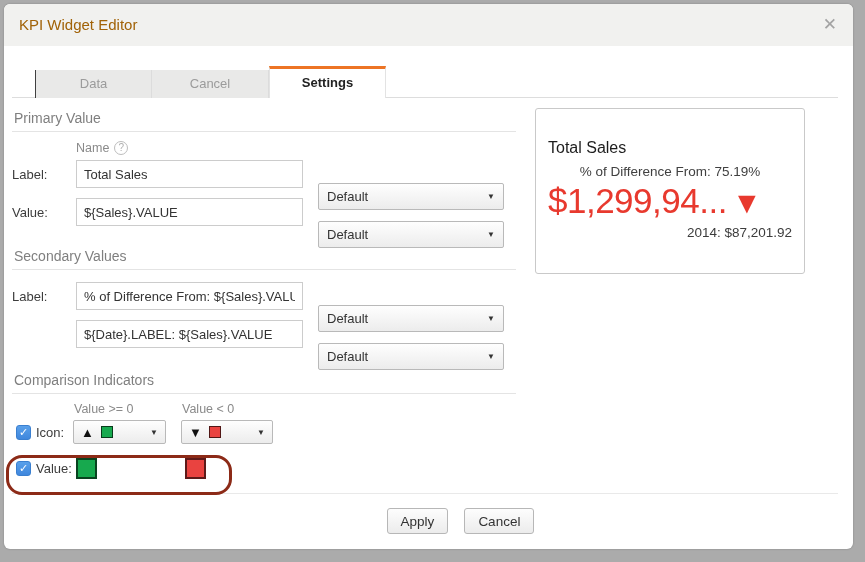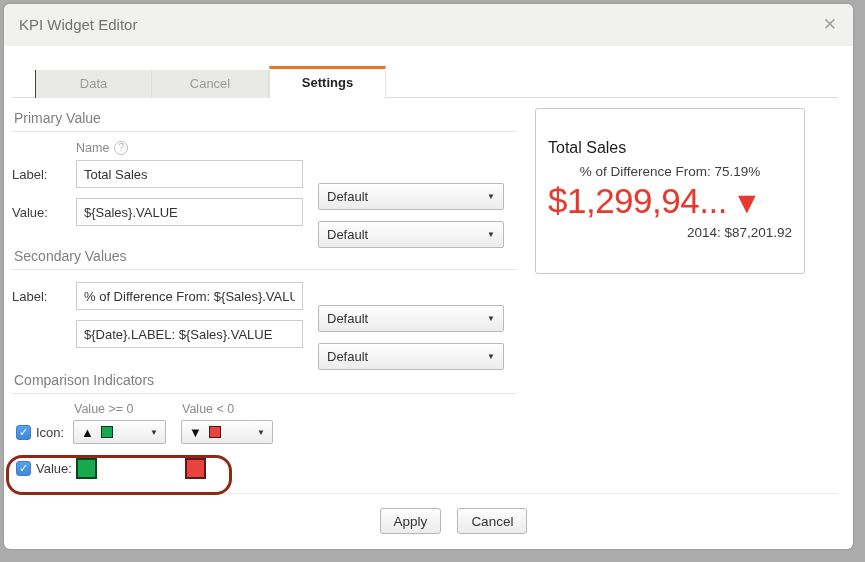--- a/index.html
+++ b/index.html
@@ -14,21 +14,21 @@
     background:#fff; border-radius:6px; overflow:hidden;
     box-shadow:0 0 2px rgba(0,0,0,.25);
   }
   
   .dlg-header {
     position:absolute; left:0; top:0; width:100%; height:42px;
     background:#f1f1ef;
   }
   .dlg-title {
     position:absolute; left:15px; top:0; line-height:42px;
-    font-size:15px; color:#737373;
+    font-size:15px; color:#a16207;
   }
   .close-x {
     position:absolute; right:16px; top:0; line-height:42px;
     font-size:17px; color:#a3a3a3; cursor:pointer; font-weight:300;
   }
   
   .tab-underline { position:absolute; left:8px; top:93px; width:826px; height:1px; background:#ddd; z-index:1; }
   .tabbar { position:absolute; left:31px; top:62px; height:32px; display:flex; align-items:flex-end; z-index:2; }
   .tab {
     width:117px; height:28px; line-height:28px; text-align:center;
@@ -107,21 +107,21 @@
     padding:12px 12px 0 12px;
   }
   .kpi-label { margin-top:18px; font-size:16px; color:#1d1d1d; }
   .kpi-sec-top { margin-top:7px; text-align:center; font-size:13.5px; color:#404040; }
   .kpi-main { margin-top:2px; white-space:nowrap; }
   .kpi-value { font-size:35px; color:#e8392e; letter-spacing:-.5px; }
   .kpi-tri { font-size:30px; color:#e8392e; margin-left:5px; }
   .kpi-sec-bottom { margin-top:4px; text-align:right; font-size:13.5px; color:#3c3c3c; }
   
   .footer-sep { position:absolute; left:8px; top:489px; width:826px; height:1px; background:#e9e9e9; }
-  .footer { position:absolute; left:3px; top:504px; width:100%; display:flex; justify-content:center; gap:16px;padding-left:44px; }
+  .footer { position:absolute; left:10px; top:504px; width:100%; display:flex; justify-content:center; gap:16px;padding-left:44px; }
   .btn {
     min-width:51px; height:26px; padding:0 13px; font-size:13.5px; color:#333;
     background:linear-gradient(#fdfdfd,#ececec); border:1px solid #b7b7b7; border-radius:3px;
     font-family:inherit; cursor:pointer;
   }
 </style>
 </head>
 <body>
 
 <div class="dialog">

